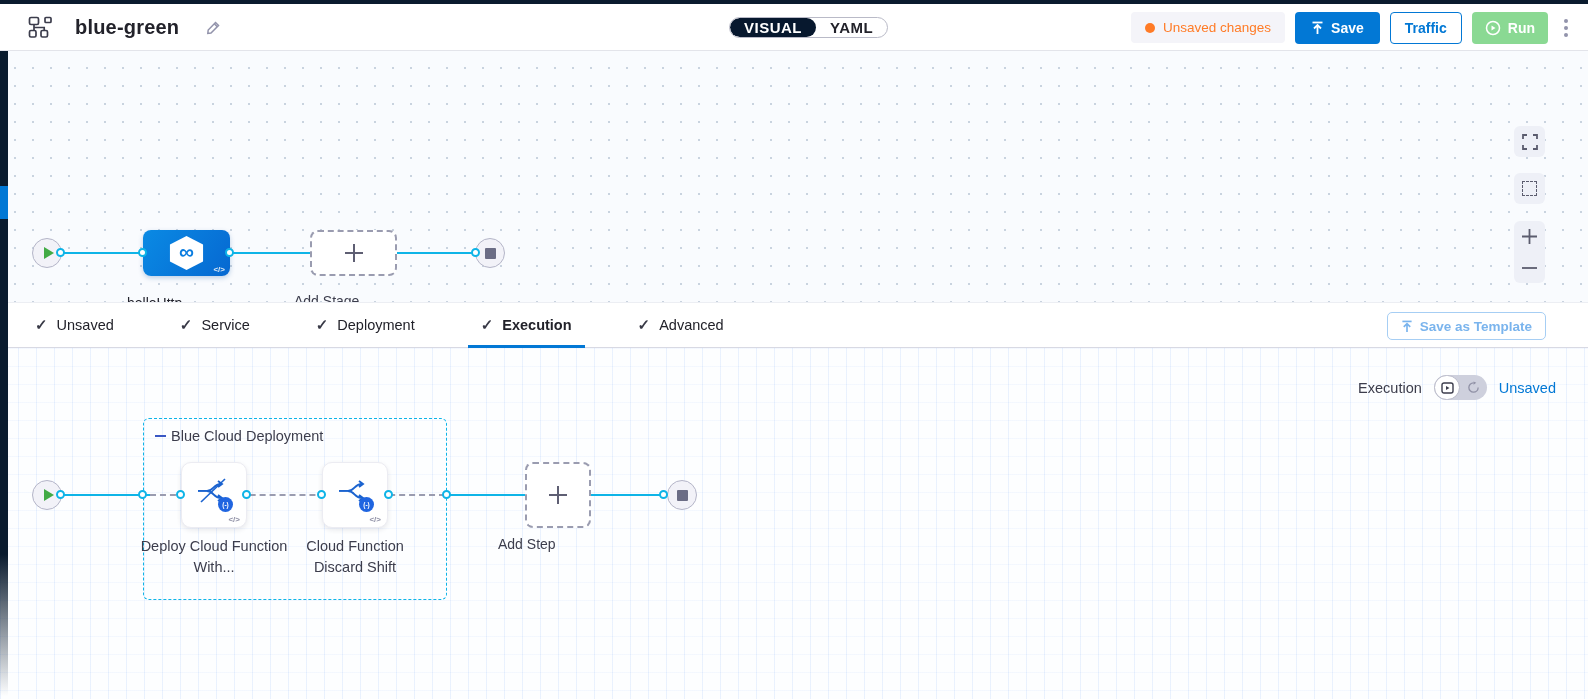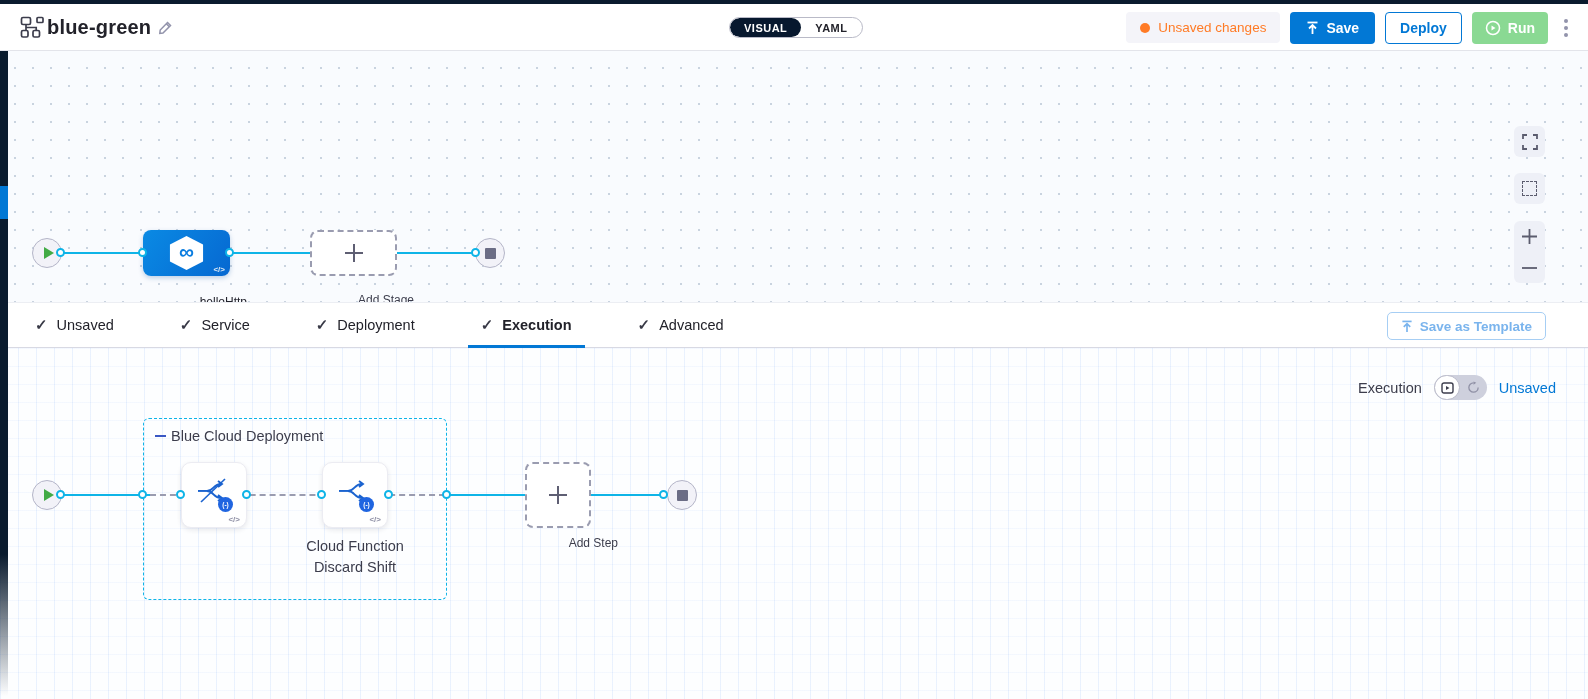--- a/index.html
+++ b/index.html
@@ -5,28 +5,28 @@
   * { margin:0; padding:0; box-sizing:border-box; }
   html,body { width:1588px; height:699px; font-family:"Liberation Sans", sans-serif; background:#fff; overflow:hidden; }
   .page { position:relative; width:1588px; height:699px; }
 
   
   .topbar { position:absolute; left:0; top:0; width:1588px; height:4px; background:#0a1b2e; z-index:40; }
 
   
   .header { position:absolute; left:0; top:4px; width:1588px; height:47px; background:#fff;
             border-bottom:1px solid #e3e4ea; display:flex; align-items:center; z-index:30; }
-  .header-left { display:flex; align-items:center; gap:2px; padding-left:20px; }
+  .header-left { display:flex; align-items:center; gap:22px; padding-left:28px; }
   .pipeline-title { font-size:20px; font-weight:bold; color:#22222a; letter-spacing:.2px; }
   .edit-pencil { margin-left:4px; cursor:pointer; display:flex; }
 
   .view-toggle { position:absolute; left:729px; top:13px; display:flex; height:21px; border:1px solid #b9bac7;
                  border-radius:11px; overflow:hidden; background:#fff; cursor:pointer; }
   .view-toggle .seg { display:flex; align-items:center; justify-content:center; padding:0 14px;
-                      font-size:11px; font-weight:bold; letter-spacing:.5px; color:#22222a; }
+                      font-size:15px; font-weight:bold; letter-spacing:.5px; color:#22222a; }
   .view-toggle .seg.sel { background:#07182e; color:#fff; border-radius:11px; }
 
   .header-right { position:absolute; right:14px; top:0; height:47px; display:flex; align-items:center; gap:10px; }
   .unsaved-badge { display:flex; align-items:center; gap:8px; background:#f4f4f9; border-radius:4px;
                    height:31px; padding:0 14px; }
   .unsaved-dot { width:10px; height:10px; border-radius:50%; background:#ff7b26; }
   .unsaved-text { color:#ff7b26; font-size:13.5px; font-weight:normal; }
   .btn { display:flex; align-items:center; justify-content:center; gap:7px; height:32px; border-radius:4px;
          font-size:14px; font-weight:bold; cursor:pointer; border:none; font-family:inherit; }
   .btn-save { background:#0278d5; color:#fff; padding:0 16px; }
@@ -62,21 +62,21 @@
                 display:flex; align-items:center; justify-content:center; box-shadow:0 2px 5px rgba(6,80,160,.25); }
   .hexagon { width:36px; height:34px; background:#fff; display:flex; align-items:center; justify-content:center;
              clip-path:polygon(50% 0%,96% 25%,96% 75%,50% 100%,4% 75%,4% 25%); }
   .hexagon span { color:#0a7de0; font-size:21px; font-weight:bold; line-height:1; margin-top:-3px; }
   .code-glyph { position:absolute; right:5px; bottom:2px; font-size:8px; font-weight:bold; color:rgba(255,255,255,.85); }
 
   .add-card { position:absolute; background:#fff; border:2px dashed #9a9cb0; z-index:4; cursor:pointer;
               display:flex; align-items:center; justify-content:center; }
   .add-stage-card { left:310px; top:179px; width:87px; height:46px; border-radius:8px; }
 
-  .node-label { position:absolute; text-align:right; font-size:12px; color:#3c3d4c; z-index:4; }
+  .node-label { position:absolute; text-align:left; font-size:14px; color:#3c3d4c; z-index:4; }
   .node-label.dark { color:#23232d; }
 
   
   .ctrl-btn { position:absolute; left:1514px; width:31px; height:31px; background:#eef0f7; border-radius:6px;
               display:flex; align-items:center; justify-content:center; cursor:pointer; z-index:8; }
   .marquee-box { width:15px; height:15px; border:1.6px dashed #5b5c6e; }
   .zoom-panel { position:absolute; left:1514px; top:221px; width:31px; height:62px; background:#eef0f7;
                 border-radius:6px; display:flex; flex-direction:column; z-index:8; }
   .zoom-panel .zbtn { flex:1; display:flex; align-items:center; justify-content:center; cursor:pointer; }
 
@@ -162,21 +162,21 @@
       <button class="btn btn-save">
         <span style="display:flex;">
           <svg width="13" height="14" viewBox="0 0 13 14" fill="none" stroke="#fff" stroke-width="1.8">
             <path d="M1.5 1.5 H11.5"></path>
             <path d="M6.5 13 V4.5 M3 7.5 L6.5 4 L10 7.5"></path>
           </svg>
         </span>
         <span>Save</span>
       </button>
       <button class="btn btn-discard">
-        <span>Deploy</span>
+        <span>Traffic</span>
       </button>
       <button class="btn btn-run">
         <span style="display:flex;">
           <svg width="16" height="16" viewBox="0 0 16 16" fill="none" stroke="#fff" stroke-width="1.5">
             <circle cx="8" cy="8" r="6.5"></circle>
             <path d="M6.5 5.5 L10.5 8 L6.5 10.5 Z" fill="#fff" stroke="none"></path>
           </svg>
         </span>
         <span>Run</span>
       </button>
@@ -327,20 +327,21 @@
         <svg width="36" height="30" viewBox="0 0 36 30" fill="none" stroke="#1b63cf" stroke-width="1.9">
           <path d="M2 15 H11"></path>
           <path d="M11 15 C18 15 17 8 25 8 M22 5 L26 8 L22 11"></path>
           <path d="M11 15 C18 15 17 22 25 22 M22 19 L26 22 L22 25"></path>
           <path d="M5 26 L29 3" stroke-width="1.6"></path>
         </svg>
       </span>
       <span class="fn-badge">(-)</span>
       <span class="code-glyph">&lt;/&gt;</span>
     </div>
+    <div class="step-label" style="left:139px; top:188px;">Deploy Cloud Function With...</div>
 
     <div class="step-card" style="left:322px; top:114px;">
       <span class="icon-wrap">
         <svg width="36" height="30" viewBox="0 0 36 30" fill="none" stroke="#1b63cf" stroke-width="1.9">
           <path d="M2 15 H11"></path>
           <path d="M11 15 C18 15 17 8 25 8 M22 5 L26 8 L22 11"></path>
           <path d="M11 15 C18 15 17 22 25 22 M22 19 L26 22 L22 25"></path>
         </svg>
       </span>
       <span class="fn-badge">(-)</span>

